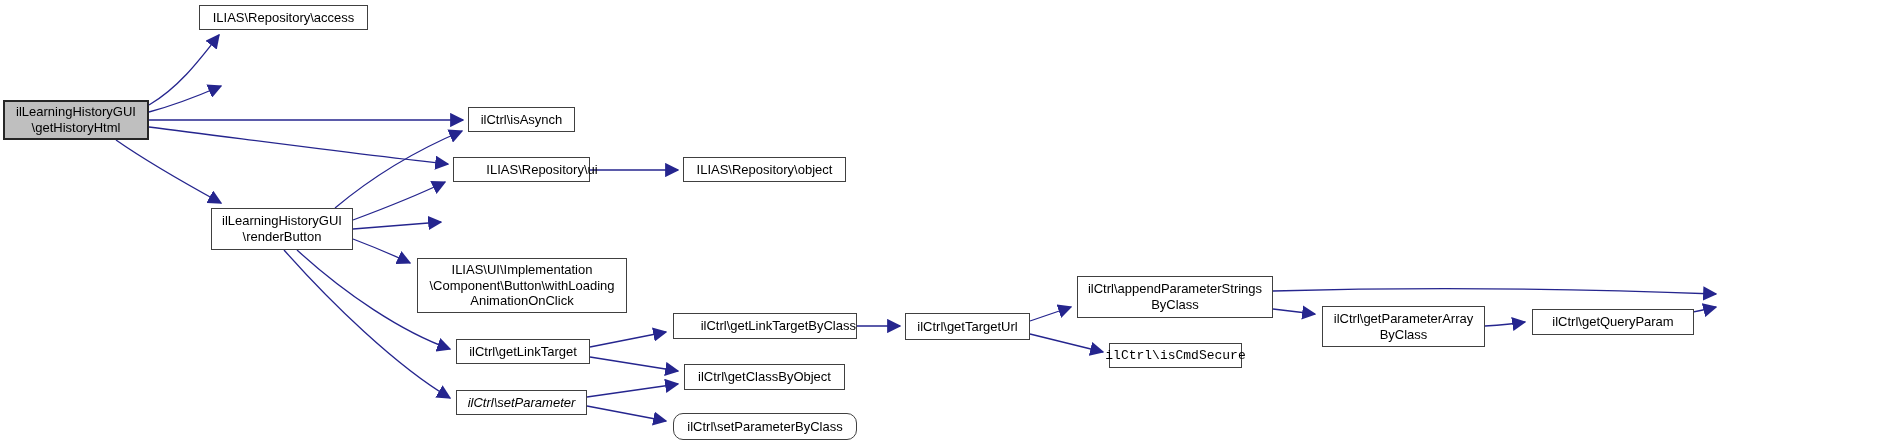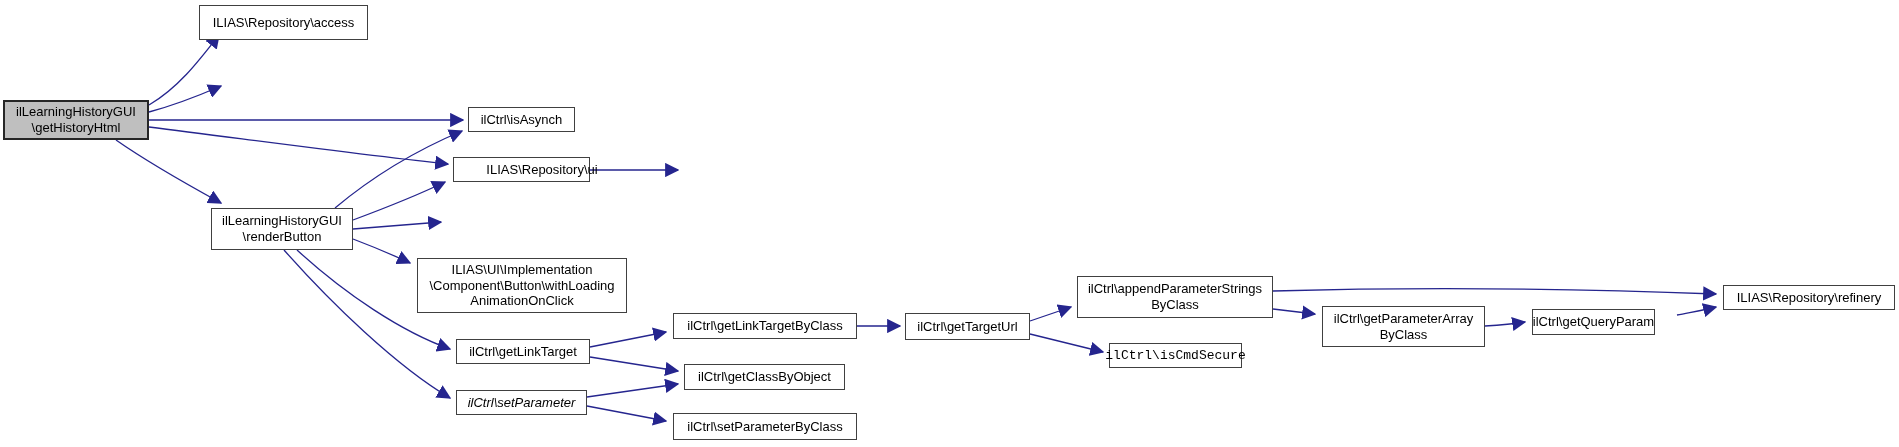--- a/index.html
+++ b/index.html
@@ -87,33 +87,36 @@
     <path class="edge" marker-end="url(#arrow)" d="M1273,309 L1315,314"></path>
     <path class="edge" marker-end="url(#arrow)" d="M1485,326 C1500,325 1512,324 1525,322"></path>
     <path class="edge" marker-end="url(#arrow)" d="M1677,315 C1692,312 1704,310 1716,307"></path>
   </svg>
 
   <div class="node hl" style="left:3px; top:100px; width:146px; height:40px;">
     <span>ilLearningHistoryGUI
 \getHistoryHtml</span>
   </div>
 
-  <div class="node" style="left:199px; top:5px; width:169px; height:35px;">
+  <div class="node" style="left:199px; top:5px; width:169px; height:25px;">
     <span>ILIAS\Repository\access</span>
   </div>
 
 
   <div class="node" style="left:468px; top:107px; width:107px; height:25px;">
     <span>ilCtrl\isAsynch</span>
   </div>
 
   <div class="node" style="left:453px; top:157px; width:137px; height:25px;padding-left:41px;">
     <span>ILIAS\Repository\ui</span>
   </div>
 
+  <div class="node" style="left:683px; top:157px; width:163px; height:25px;">
+    <span>ILIAS\Repository\object</span>
+  </div>
 
 
   <div class="node" style="left:211px; top:208px; width:142px; height:42px;">
     <span>ilLearningHistoryGUI
 \renderButton</span>
   </div>
 
   <div class="node" style="left:417px; top:258px; width:210px; height:55px;">
     <span>ILIAS\UI\Implementation
 \Component\Button\withLoading
@@ -121,29 +124,29 @@
   </div>
 
   <div class="node" style="left:456px; top:339px; width:134px; height:25px;">
     <span>ilCtrl\getLinkTarget</span>
   </div>
 
   <div class="node" style="left:456px; top:390px; width:131px; height:25px;font-style:italic;">
     <span>ilCtrl\setParameter</span>
   </div>
 
-  <div class="node" style="left:673px; top:313px; width:184px; height:26px;">
+  <div class="node" style="left:673px; top:313px; width:184px; height:26px;justify-content:flex-end;">
     <span>ilCtrl\getLinkTargetByClass</span>
   </div>
 
   <div class="node" style="left:684px; top:364px; width:161px; height:26px;">
     <span>ilCtrl\getClassByObject</span>
   </div>
 
-  <div class="node" style="left:673px; top:413px; width:184px; height:27px;">
+  <div class="node" style="left:673px; top:413px; width:184px; height:27px;border-radius:10px;">
     <span>ilCtrl\setParameterByClass</span>
   </div>
 
   <div class="node" style="left:905px; top:313px; width:125px; height:27px;">
     <span>ilCtrl\getTargetUrl</span>
   </div>
 
   <div class="node" style="left:1077px; top:276px; width:196px; height:42px;">
     <span>ilCtrl\appendParameterStrings
 ByClass</span>
@@ -151,21 +154,18 @@
 
   <div class="node" style="left:1109px; top:343px; width:133px; height:25px;font-family:Liberation Mono, monospace;">
     <span>ilCtrl\isCmdSecure</span>
   </div>
 
   <div class="node" style="left:1322px; top:306px; width:163px; height:41px;">
     <span>ilCtrl\getParameterArray
 ByClass</span>
   </div>
 
-  <div class="node" style="left:1532px; top:309px; width:123px; height:26px;">
+  <div class="node" style="left:1532px; top:309px; width:162px; height:26px;">
     <span>ilCtrl\getQueryParam</span>
   </div>
 
-  <div class="node" style="left:1723px; top:285px; width:172px; height:25px;">
-    <span>ILIAS\Repository\refinery</span>
-  </div>
 
 </div>
 
 </body></html>

